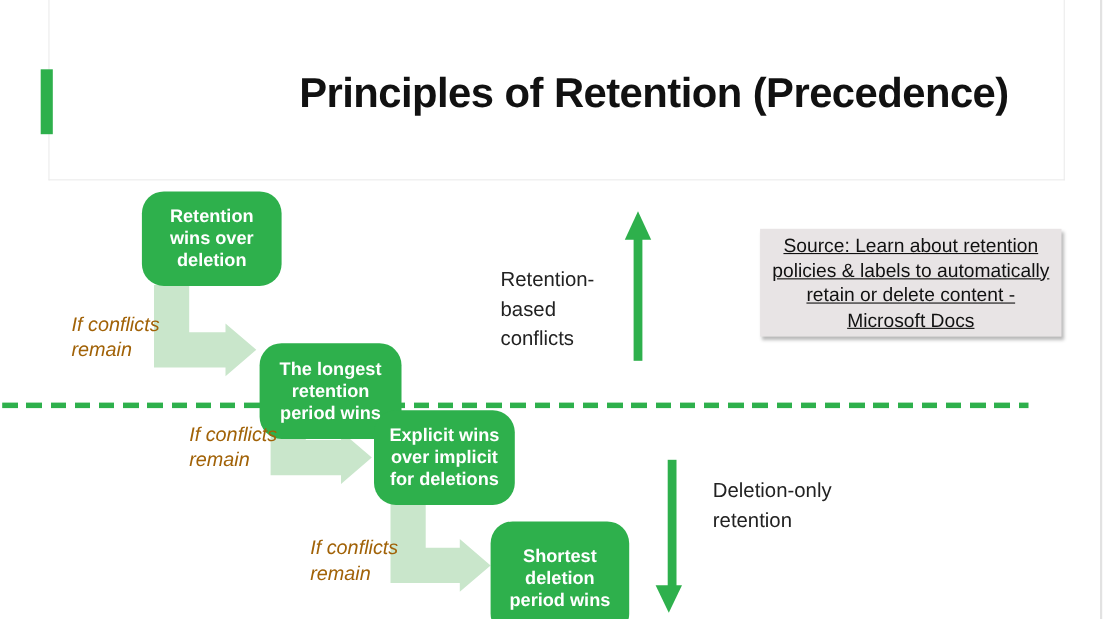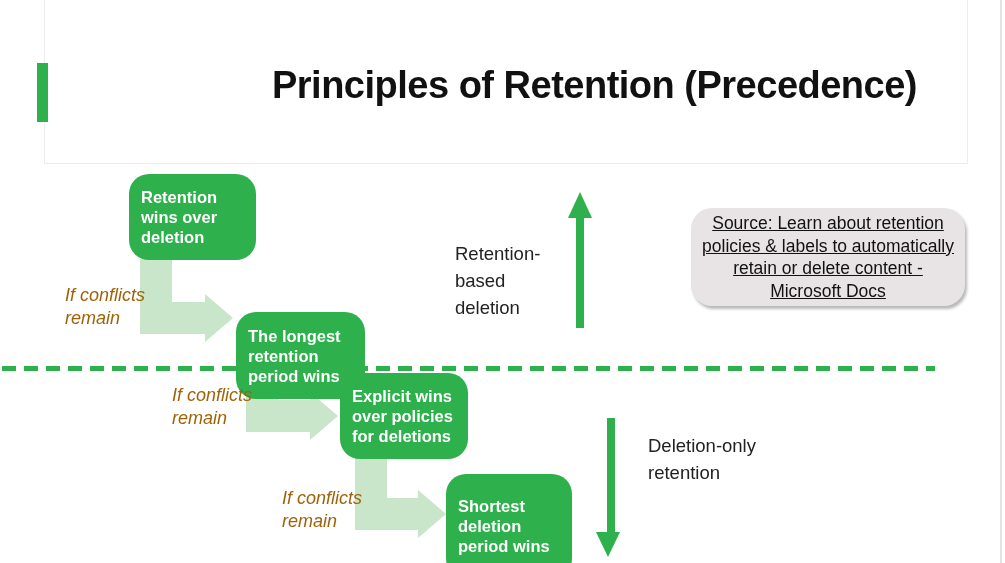--- a/index.html
+++ b/index.html
@@ -52,20 +52,21 @@
 
   
   .flow-box {
     background: #2eb04c;
     border-radius: 20px;
     color: #ffffff;
     font-weight: bold;
     font-size: 16.5px;
     line-height: 20px;
     display: flex; align-items: center; justify-content: center;
+    text-align: center;
     z-index: 3;
     padding: 6px 12px;
     box-sizing: border-box;
   }
   .flow-box-1 { left: 129px; top: 174px; width: 127px; height: 86px; }
   .flow-box-2 { left: 236px; top: 274px; width: 129px; height: 87px; margin-top: 38px; }
   .flow-box-3 { left: 340px; top: 373px; width: 128px; height: 86px; }
   .flow-box-4 { left: 446px; top: 474px; width: 126px; height: 104px; }
 
   
@@ -95,21 +96,20 @@
 
   
   .source-box {
     left: 691px; top: 208px; width: 274px; min-height: 96px;
     background: #e8e4e5;
     box-shadow: 2px 3px 3px rgba(0,0,0,0.28);
     z-index: 3;
     display: flex; align-items: center; justify-content: center;
     padding: 4px 6px;
     box-sizing: border-box;
-    border-radius: 21px;
   }
   .source-link {
     font-size: 17.5px;
     line-height: 22.5px;
     text-align: center;
     text-decoration: underline;
     color: #111111;
     cursor: pointer;
   }
 </style>
@@ -136,25 +136,25 @@
   </g>
 
   <g fill="#2eb04c">
     <rect x="607" y="418" width="8" height="116"></rect>
     <polygon points="596,532 620,532 608,557"></polygon>
   </g>
 </svg>
 
 <div class="abs flow-box flow-box-1">Retention wins over deletion</div>
 <div class="abs flow-box flow-box-2">The longest retention period wins</div>
-<div class="abs flow-box flow-box-3">Explicit wins over policies for deletions</div>
+<div class="abs flow-box flow-box-3">Explicit wins over implicit for deletions</div>
 <div class="abs flow-box flow-box-4">Shortest deletion period wins</div>
 
 <div class="abs conflict-label conflict-label-1">If conflicts remain</div>
 <div class="abs conflict-label conflict-label-2">If conflicts remain</div>
 <div class="abs conflict-label conflict-label-3">If conflicts remain</div>
 
-<div class="abs section-label section-label-top">Retention-based deletion</div>
+<div class="abs section-label section-label-top">Retention-based conflicts</div>
 <div class="abs section-label section-label-bottom">Deletion-only retention</div>
 
 <div class="abs source-box">
   <span class="source-link">Source: Learn about retention policies &amp; labels to automatically retain or delete content - Microsoft Docs</span>
 </div>
 
 </body></html>

